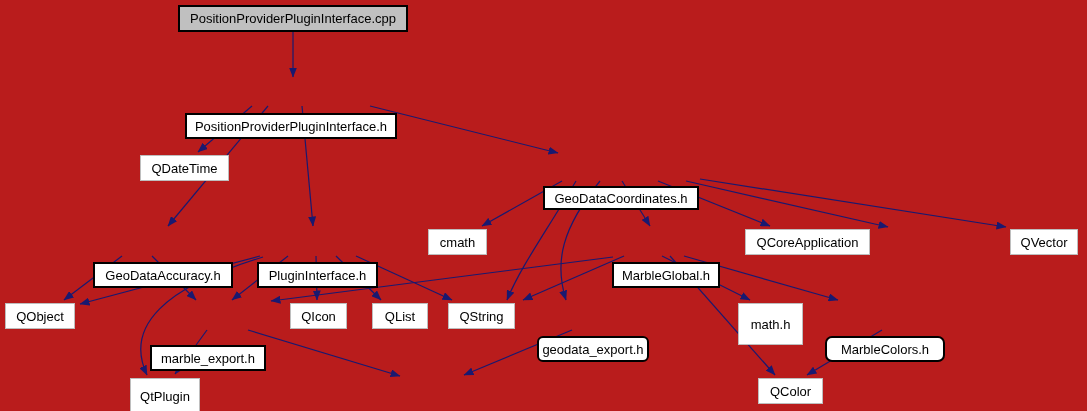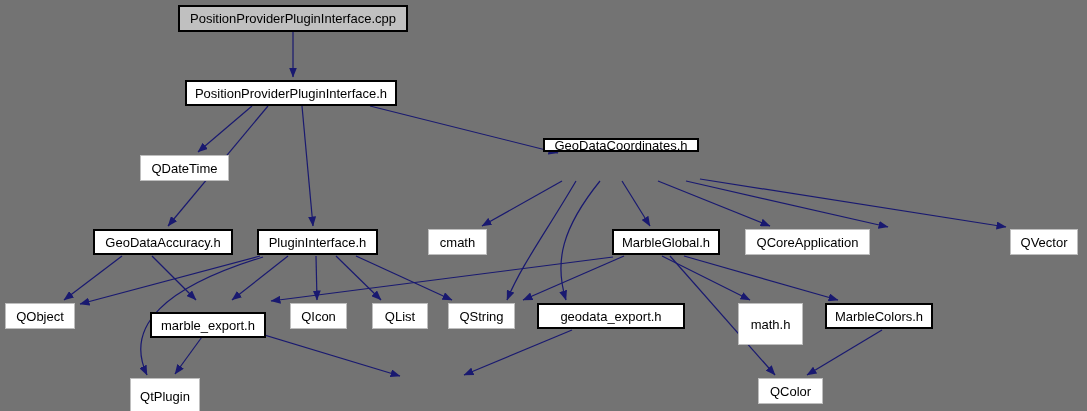--- a/index.html
+++ b/index.html
@@ -1,35 +1,35 @@
 <!DOCTYPE html>
 <html><head>
 <meta charset="utf-8">
 <style>
   html,body{margin:0;padding:0;background:#ffffff;}
   #graph{
     position:relative;
     width:1087px;height:411px;
-    background:#737373;
+    background:#b91c1c;
     font-family:"Liberation Sans","DejaVu Sans",sans-serif;
     overflow:hidden;
   }
   #edges{position:absolute;left:0;top:0;width:1087px;height:411px;}
   .node{
     position:absolute;
     box-sizing:border-box;
     display:flex;align-items:center;justify-content:center;
     background:#ffffff;
     border:1px solid #bebebe;
     color:#000000;
     font-size:13px;
     white-space:nowrap;
     line-height:1;
   }
-  .node.linked{border:2px solid #000000;}
+  .node.linked{border:2px solid #000000;margin-top:33px;}
   .node.root{border:2px solid #000000;background:#c0c0c0;}
   path.edge{stroke:#191970;stroke-width:1.2;fill:none;}
 </style>
 </head>
 <body>
 
 <div id="graph">
 
   <svg id="edges" width="1087" height="411" viewBox="0 0 1087 411">
     <defs>
@@ -65,35 +65,35 @@
     <path class="edge" d="M882,330 L807,375" marker-end="url(#arw)"></path>
     <path class="edge" d="M207,330 L175,374" marker-end="url(#arw)"></path>
     <path class="edge" d="M248,330 L400,376" marker-end="url(#arw)"></path>
     <path class="edge" d="M572,330 L464,375" marker-end="url(#arw)"></path>
   </svg>
 
   <div class="node root" style="left:178px;top:5px;width:230px;height:27px;">PositionProviderPluginInterface.cpp</div>
   <div class="node linked" style="left:185px;top:80px;width:212px;height:26px;">PositionProviderPluginInterface.h</div>
 
   <div class="node" style="left:140px;top:155px;width:89px;height:26px;">QDateTime</div>
-  <div class="node linked" style="left:543px;top:138px;width:156px;height:14px;">GeoDataCoordinates.h</div>
+  <div class="node linked" style="left:543px;top:153px;width:156px;height:24px;">GeoDataCoordinates.h</div>
 
   <div class="node linked" style="left:93px;top:229px;width:140px;height:26px;">GeoDataAccuracy.h</div>
   <div class="node linked" style="left:257px;top:229px;width:121px;height:26px;">PluginInterface.h</div>
   <div class="node" style="left:428px;top:229px;width:59px;height:26px;">cmath</div>
   <div class="node linked" style="left:612px;top:229px;width:108px;height:26px;">MarbleGlobal.h</div>
   <div class="node" style="left:745px;top:229px;width:125px;height:26px;">QCoreApplication</div>
   <div class="node" style="left:1010px;top:229px;width:68px;height:26px;">QVector</div>
 
   <div class="node" style="left:5px;top:303px;width:70px;height:26px;">QObject</div>
   <div class="node linked" style="left:150px;top:312px;width:116px;height:26px;">marble_export.h</div>
   <div class="node" style="left:290px;top:303px;width:57px;height:26px;">QIcon</div>
   <div class="node" style="left:372px;top:303px;width:56px;height:26px;">QList</div>
   <div class="node" style="left:448px;top:303px;width:67px;height:26px;">QString</div>
-  <div class="node linked" style="left:537px;top:303px;width:148px;height:26px;">geodata_export.h</div>
+  <div class="node linked" style="left:537px;top:303px;width:112px;height:26px;border-radius:6px;">geodata_export.h</div>
   <div class="node" style="left:738px;top:303px;width:65px;height:42px;">math.h</div>
-  <div class="node linked" style="left:825px;top:303px;width:108px;height:26px;">MarbleColors.h</div>
+  <div class="node linked" style="left:825px;top:303px;width:120px;height:26px;border-radius:7px;">MarbleColors.h</div>
 
   <div class="node" style="left:130px;top:378px;width:70px;height:36px;">QtPlugin</div>
   <div class="node" style="left:372px;top:378px;width:84px;height:26px;margin-top:44px;">QtGlobal</div>
   <div class="node" style="left:758px;top:378px;width:65px;height:26px;">QColor</div>
 
 </div>
 
 </body></html>

